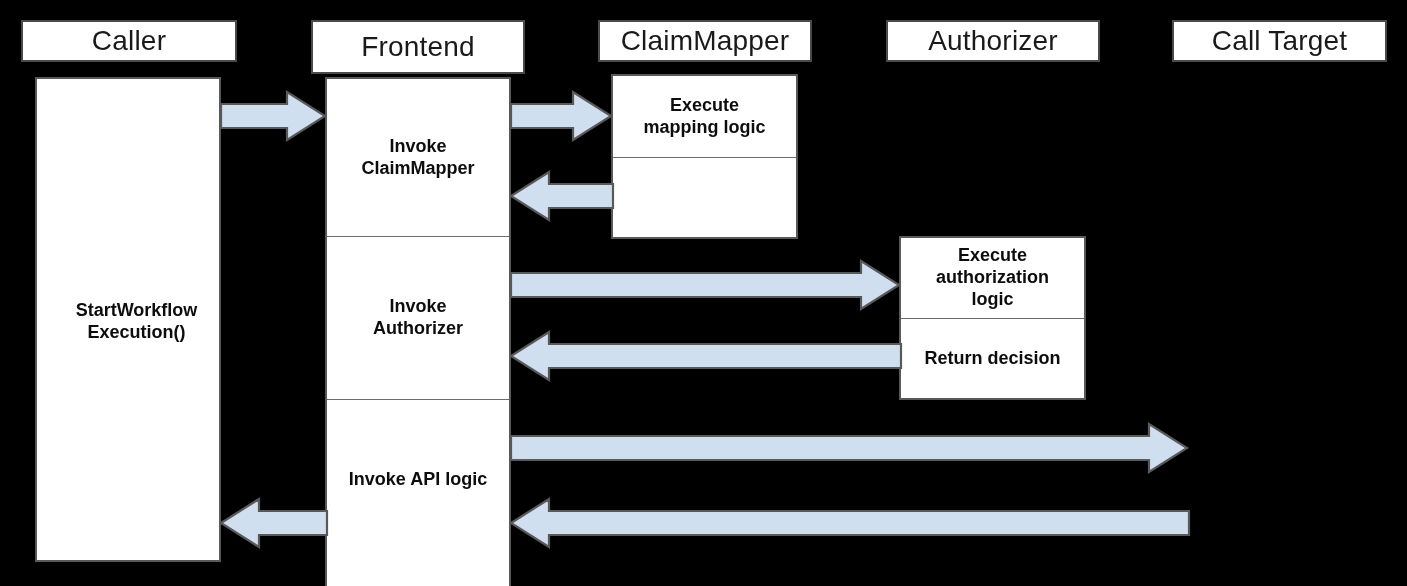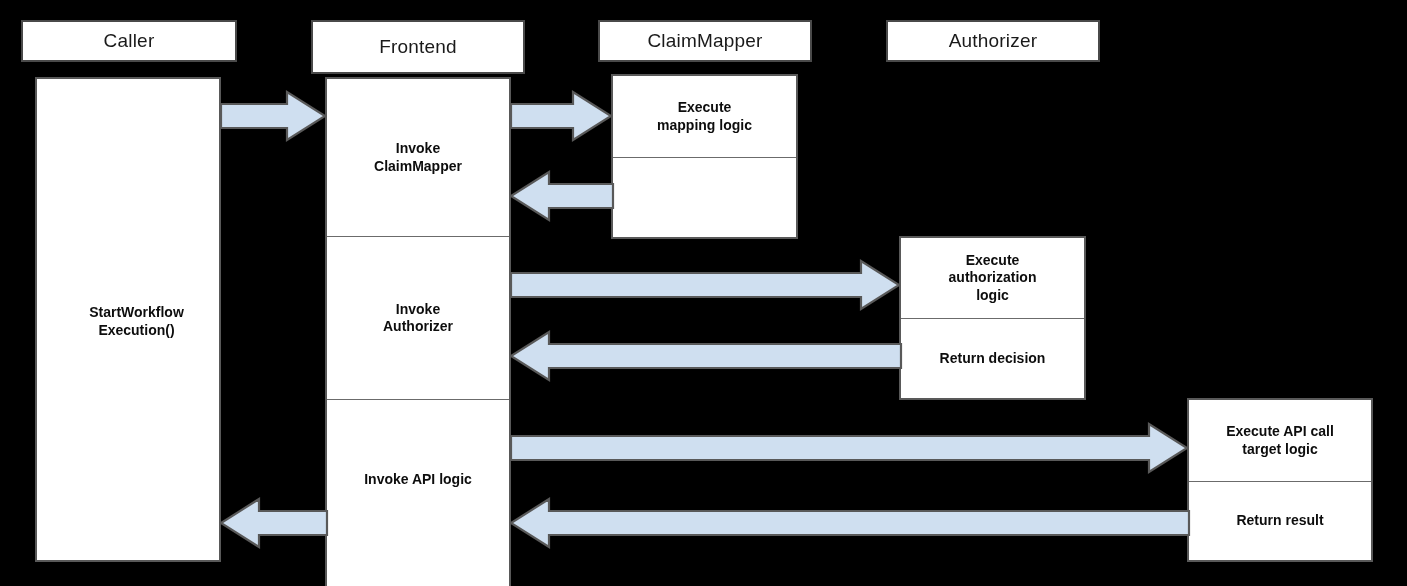--- a/index.html
+++ b/index.html
@@ -19,41 +19,41 @@
   }
   .lane-header {
     position: absolute;
     background: #ffffff;
     border: 2px solid #4a4a4a;
     box-sizing: border-box;
     display: flex;
     align-items: center;
     justify-content: center;
     color: #1a1a1a;
-    font-size: 19px;
+    font-size: 28px;
     font-weight: 400;
     letter-spacing: 0.2px;
     font-family: "Liberation Sans", sans-serif;
   }
   .lane-body {
     position: absolute;
     background: #ffffff;
     border: 2px solid #595959;
     box-sizing: border-box;
   }
   .cell {
     position: absolute;
     left: 0;
     right: 0;
     display: flex;
     align-items: center;
     justify-content: center;
     text-align: center;
     color: #0d0d0d;
-    font-size: 14px;
+    font-size: 18px;
     font-weight: bold;
     line-height: 1.22;
     padding: 0 6px;
     box-sizing: border-box;
     font-family: "Liberation Sans", sans-serif;
   }
   .cell-divider {
     position: absolute;
     left: 0;
     right: 0;
@@ -83,20 +83,23 @@
   </div>
 
   <div class="lane-header" style="left:598px; top:20px; width:214px; height:42px;">
     <span>ClaimMapper</span>
   </div>
 
   <div class="lane-header" style="left:886px; top:20px; width:214px; height:42px;">
     <span>Authorizer</span>
   </div>
 
+  <div class="lane-header" style="left:1172px; top:20px; width:215px; height:42px;">
+    <span>Call Target</span>
+  </div>
 
   <div class="lane-body" style="left:35px; top:77px; width:186px; height:485px;">
     <div class="cell" style="top:0; height:485px; white-space:pre-line;padding-left:23px;">StartWorkflow
 Execution()</div>
   </div>
 
   <div class="lane-body" style="left:325px; top:77px; width:186px; height:586px;">
     <div class="cell" style="top:0; height:157px; white-space:pre-line;">Invoke
 ClaimMapper</div>
     <div class="cell-divider" style="top:157px;"></div>
@@ -113,26 +116,20 @@
   </div>
 
   <div class="lane-body" style="left:899px; top:236px; width:187px; height:164px;">
     <div class="cell" style="top:0; height:80px; white-space:pre-line;">Execute
 authorization
 logic</div>
     <div class="cell-divider" style="top:80px;"></div>
     <div class="cell" style="top:81px; height:79px; white-space:pre-line;">Return decision</div>
   </div>
 
-  <div class="lane-body" style="left:1187px; top:398px; width:186px; height:164px;">
-    <div class="cell" style="top:0; height:81px; white-space:pre-line;">Execute API call
-target logic</div>
-    <div class="cell-divider" style="top:81px;"></div>
-    <div class="cell" style="top:82px; height:78px; white-space:pre-line;">Return result</div>
-  </div>
 
   <div class="arrow" style="left:221px; top:90px; width:106px; height:52px;">
     <svg width="106" height="52" viewBox="0 0 106 52">
       <path d="M0,14 L66,14 L66,2 L104,26 L66,50 L66,38 L0,38 Z" fill="#cfdff0" stroke="#595959" stroke-width="2.2" stroke-linejoin="miter"></path>
     </svg>
   </div>
 
   <div class="arrow" style="left:511px; top:90px; width:102px; height:52px;">
     <svg width="102" height="52" viewBox="0 0 102 52">
       <path d="M0,14 L62,14 L62,2 L100,26 L62,50 L62,38 L0,38 Z" fill="#cfdff0" stroke="#595959" stroke-width="2.2" stroke-linejoin="miter"></path>

